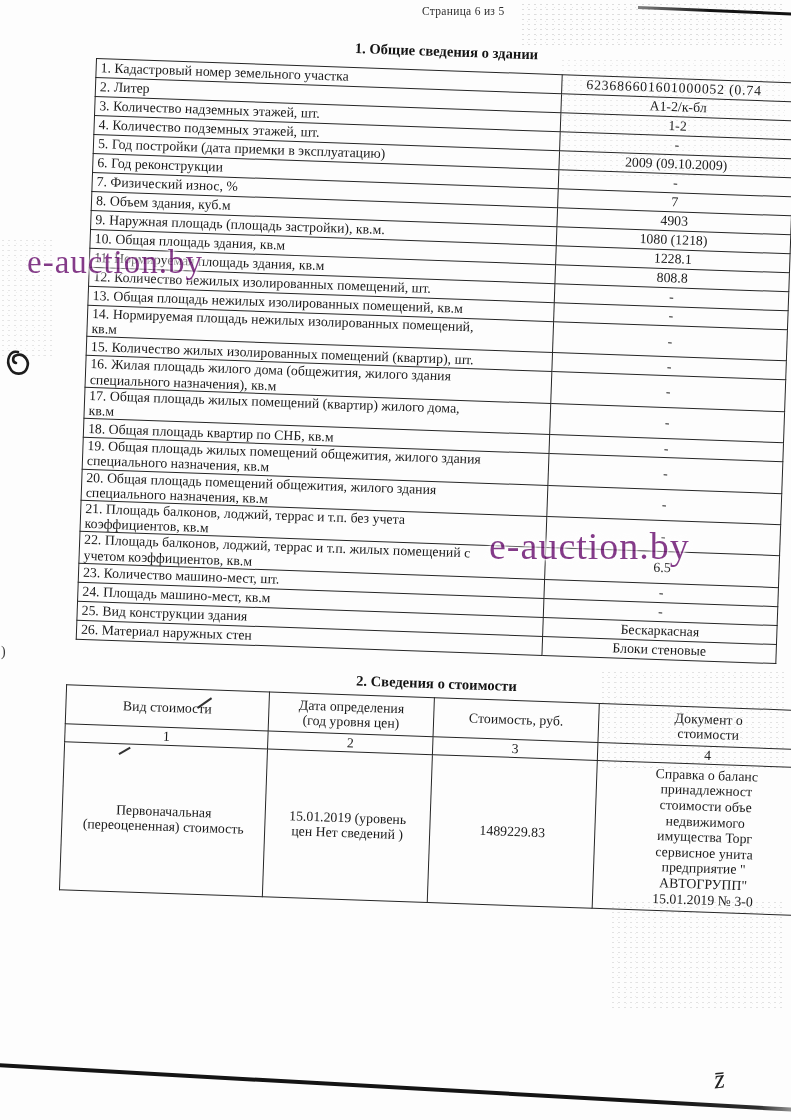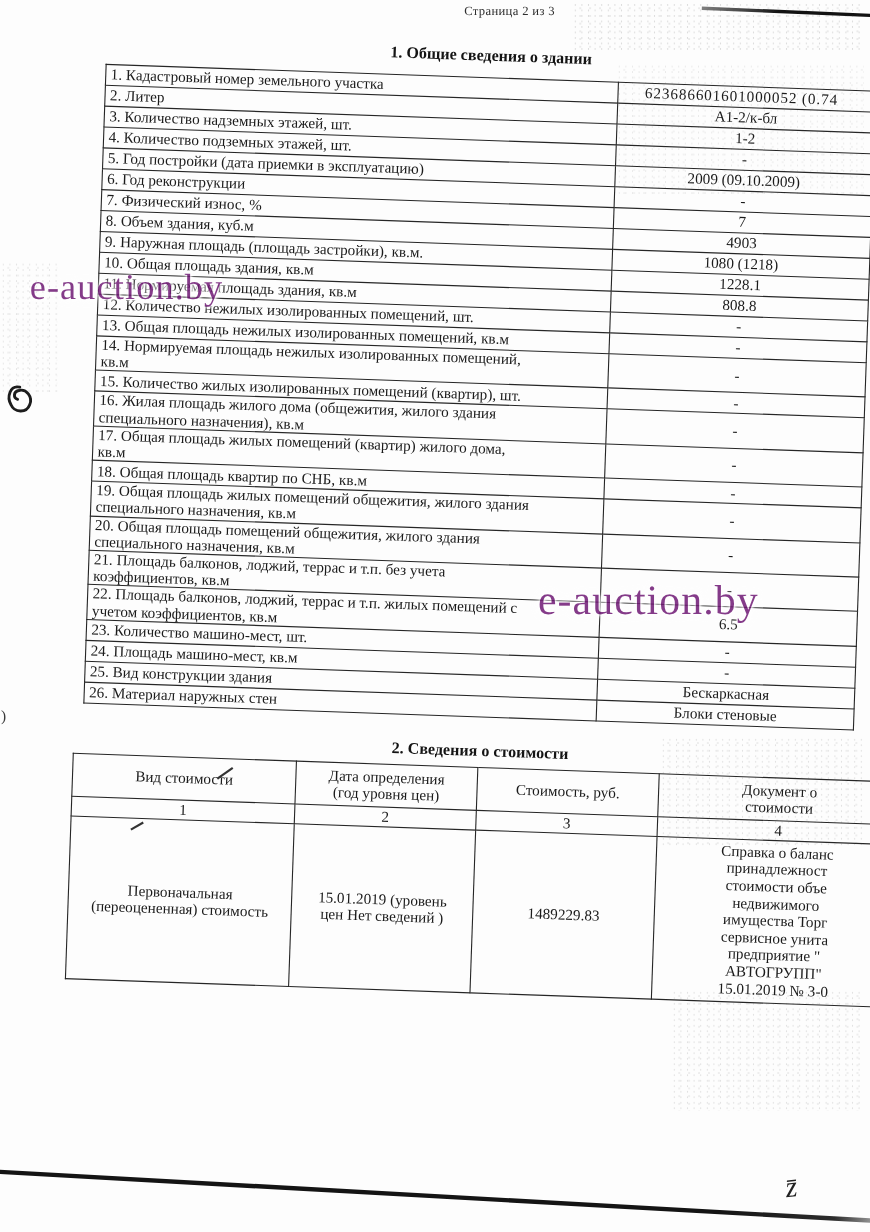--- a/index.html
+++ b/index.html
@@ -76,21 +76,21 @@
   }
   .sp1{left:520px;top:2px;width:265px;height:44px;}
   .sp2{left:560px;top:58px;width:225px;height:120px;opacity:.18;}
   .sp3{left:600px;top:670px;width:185px;height:100px;opacity:.26;}
   .sp4{left:610px;top:900px;width:175px;height:110px;opacity:.26;}
   .sp5{left:0;top:238px;width:52px;height:120px;opacity:.22;}
 </style>
 </head>
 <body>
 
-<div class="page-header">Страница 2 из 3</div>
+<div class="page-header">Страница 6 из 5</div>
 
 <div class="line-top"></div>
 
 <div class="scan-wrap">
   <div class="sec-title">1. Общие сведения о здании</div>
 
   <table id="t1">
     <colgroup>
         <col style="width:466px">
         <col style="width:234px">

